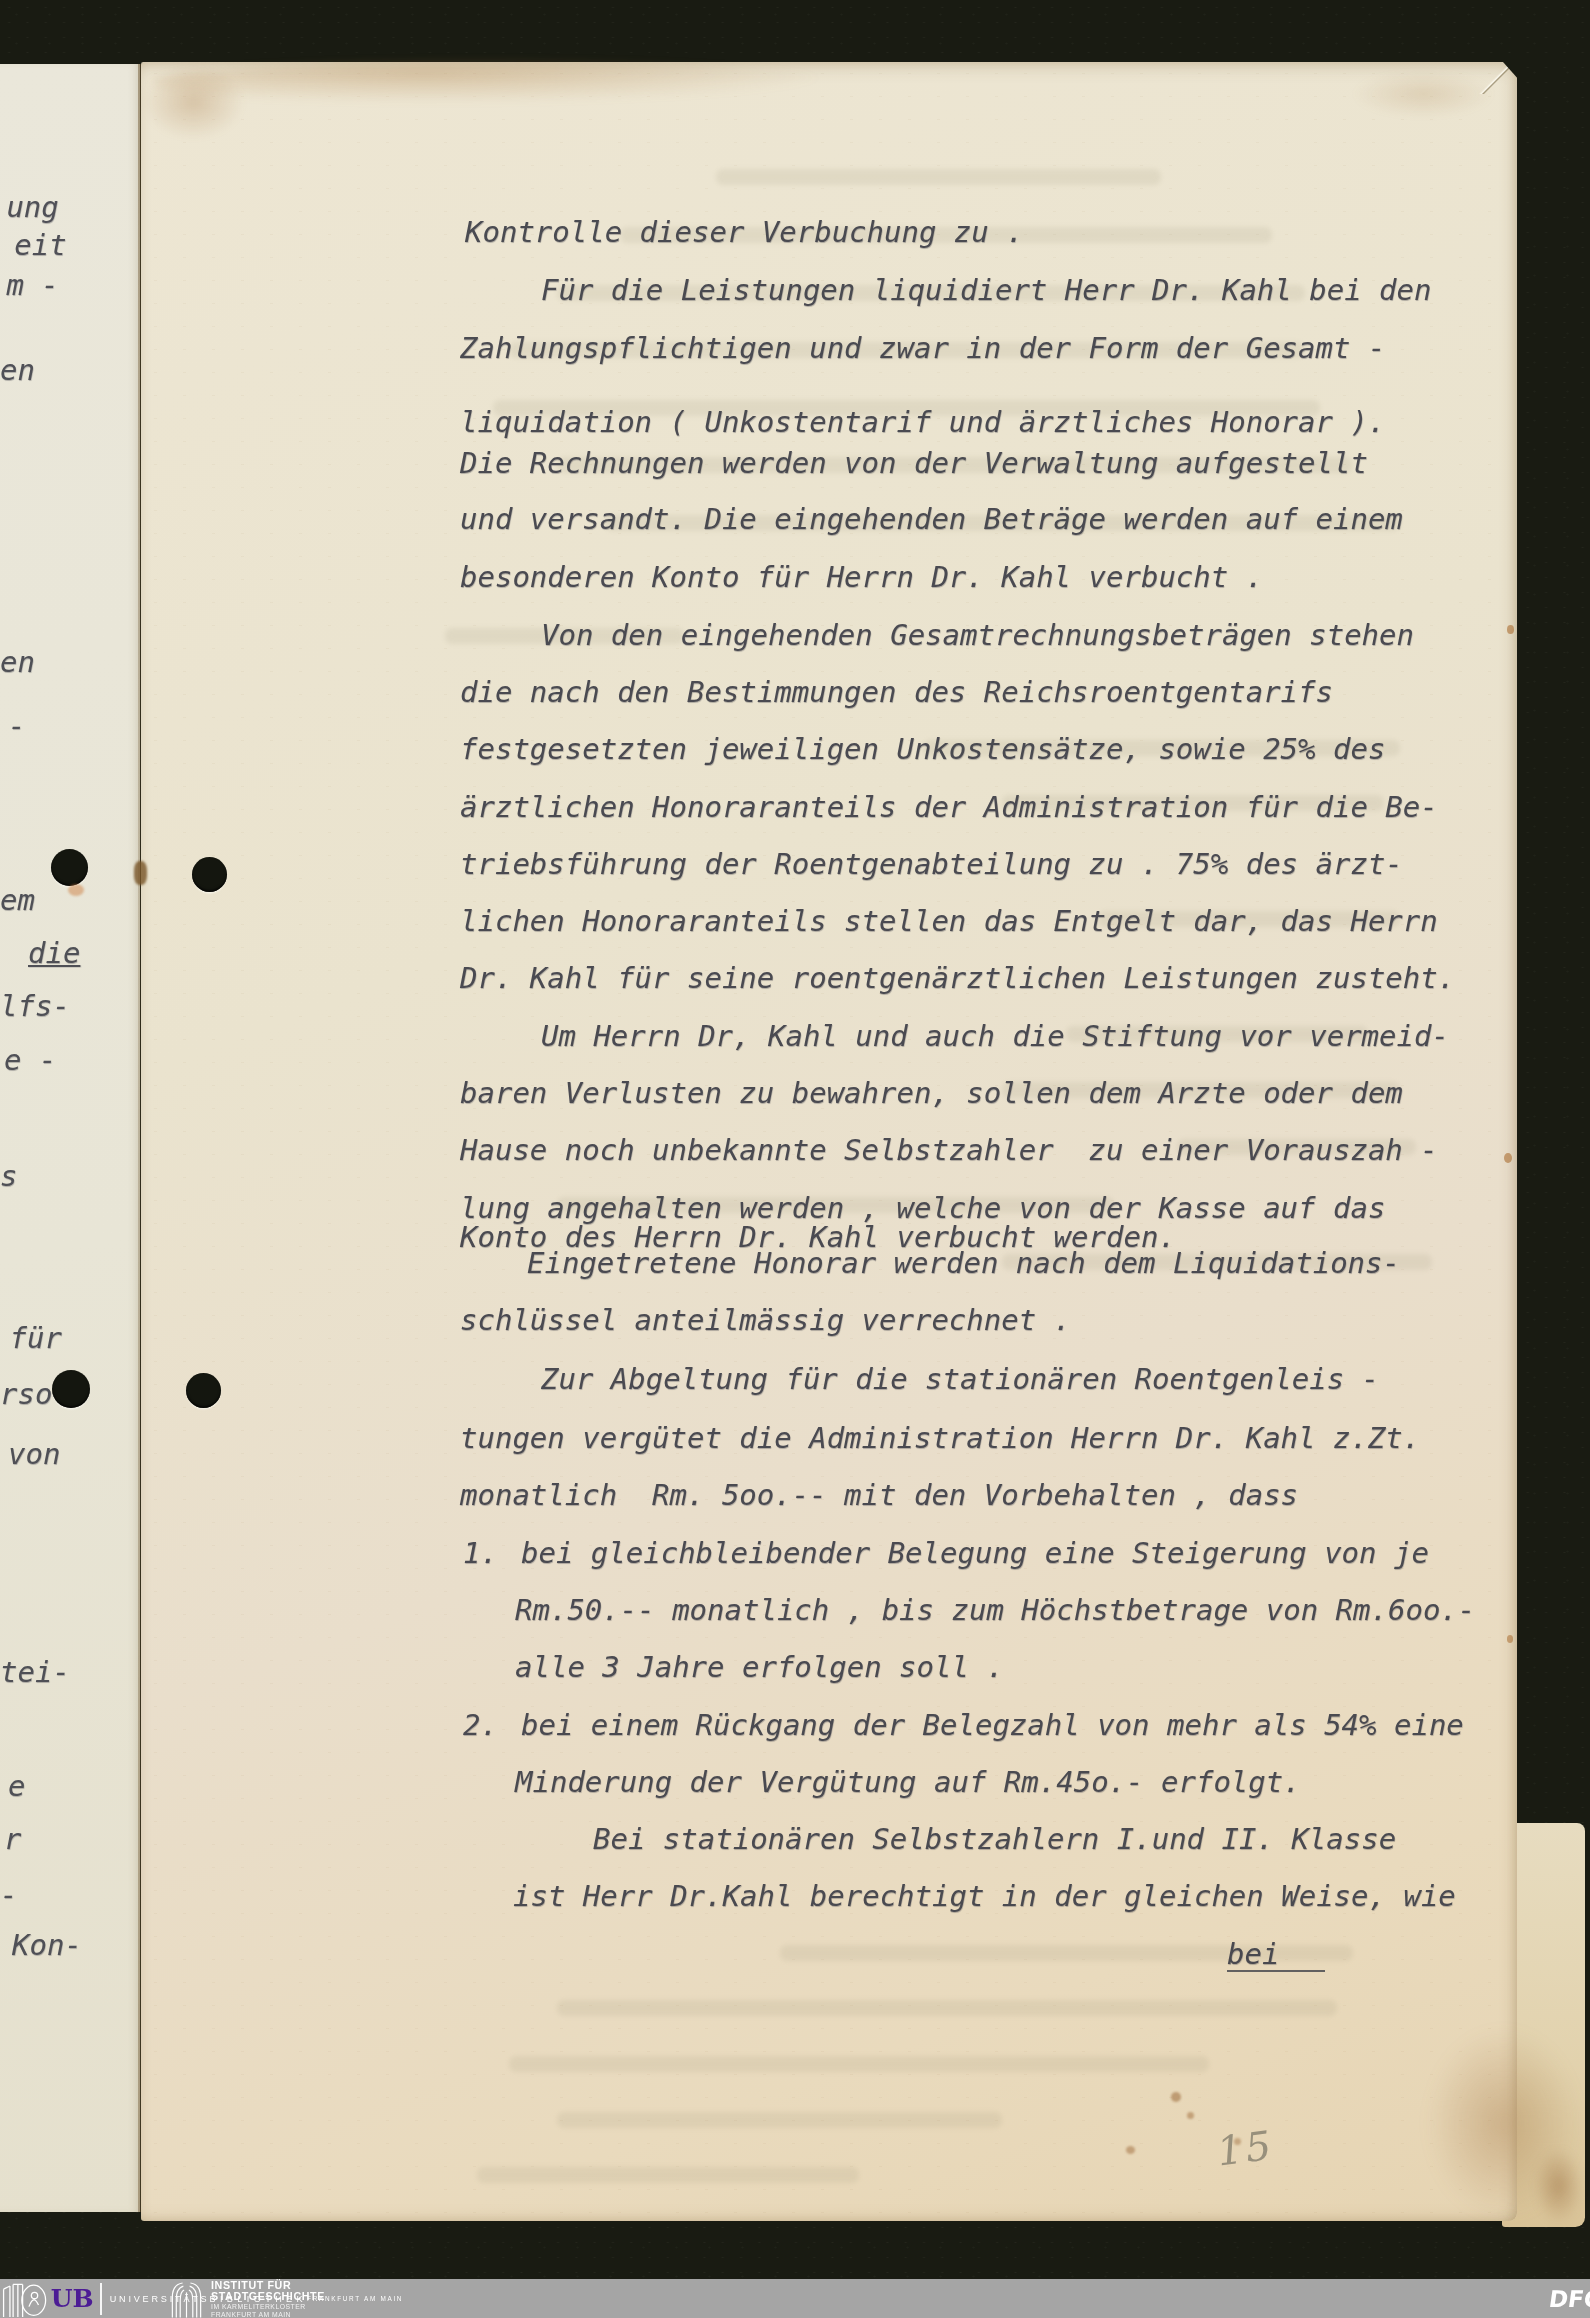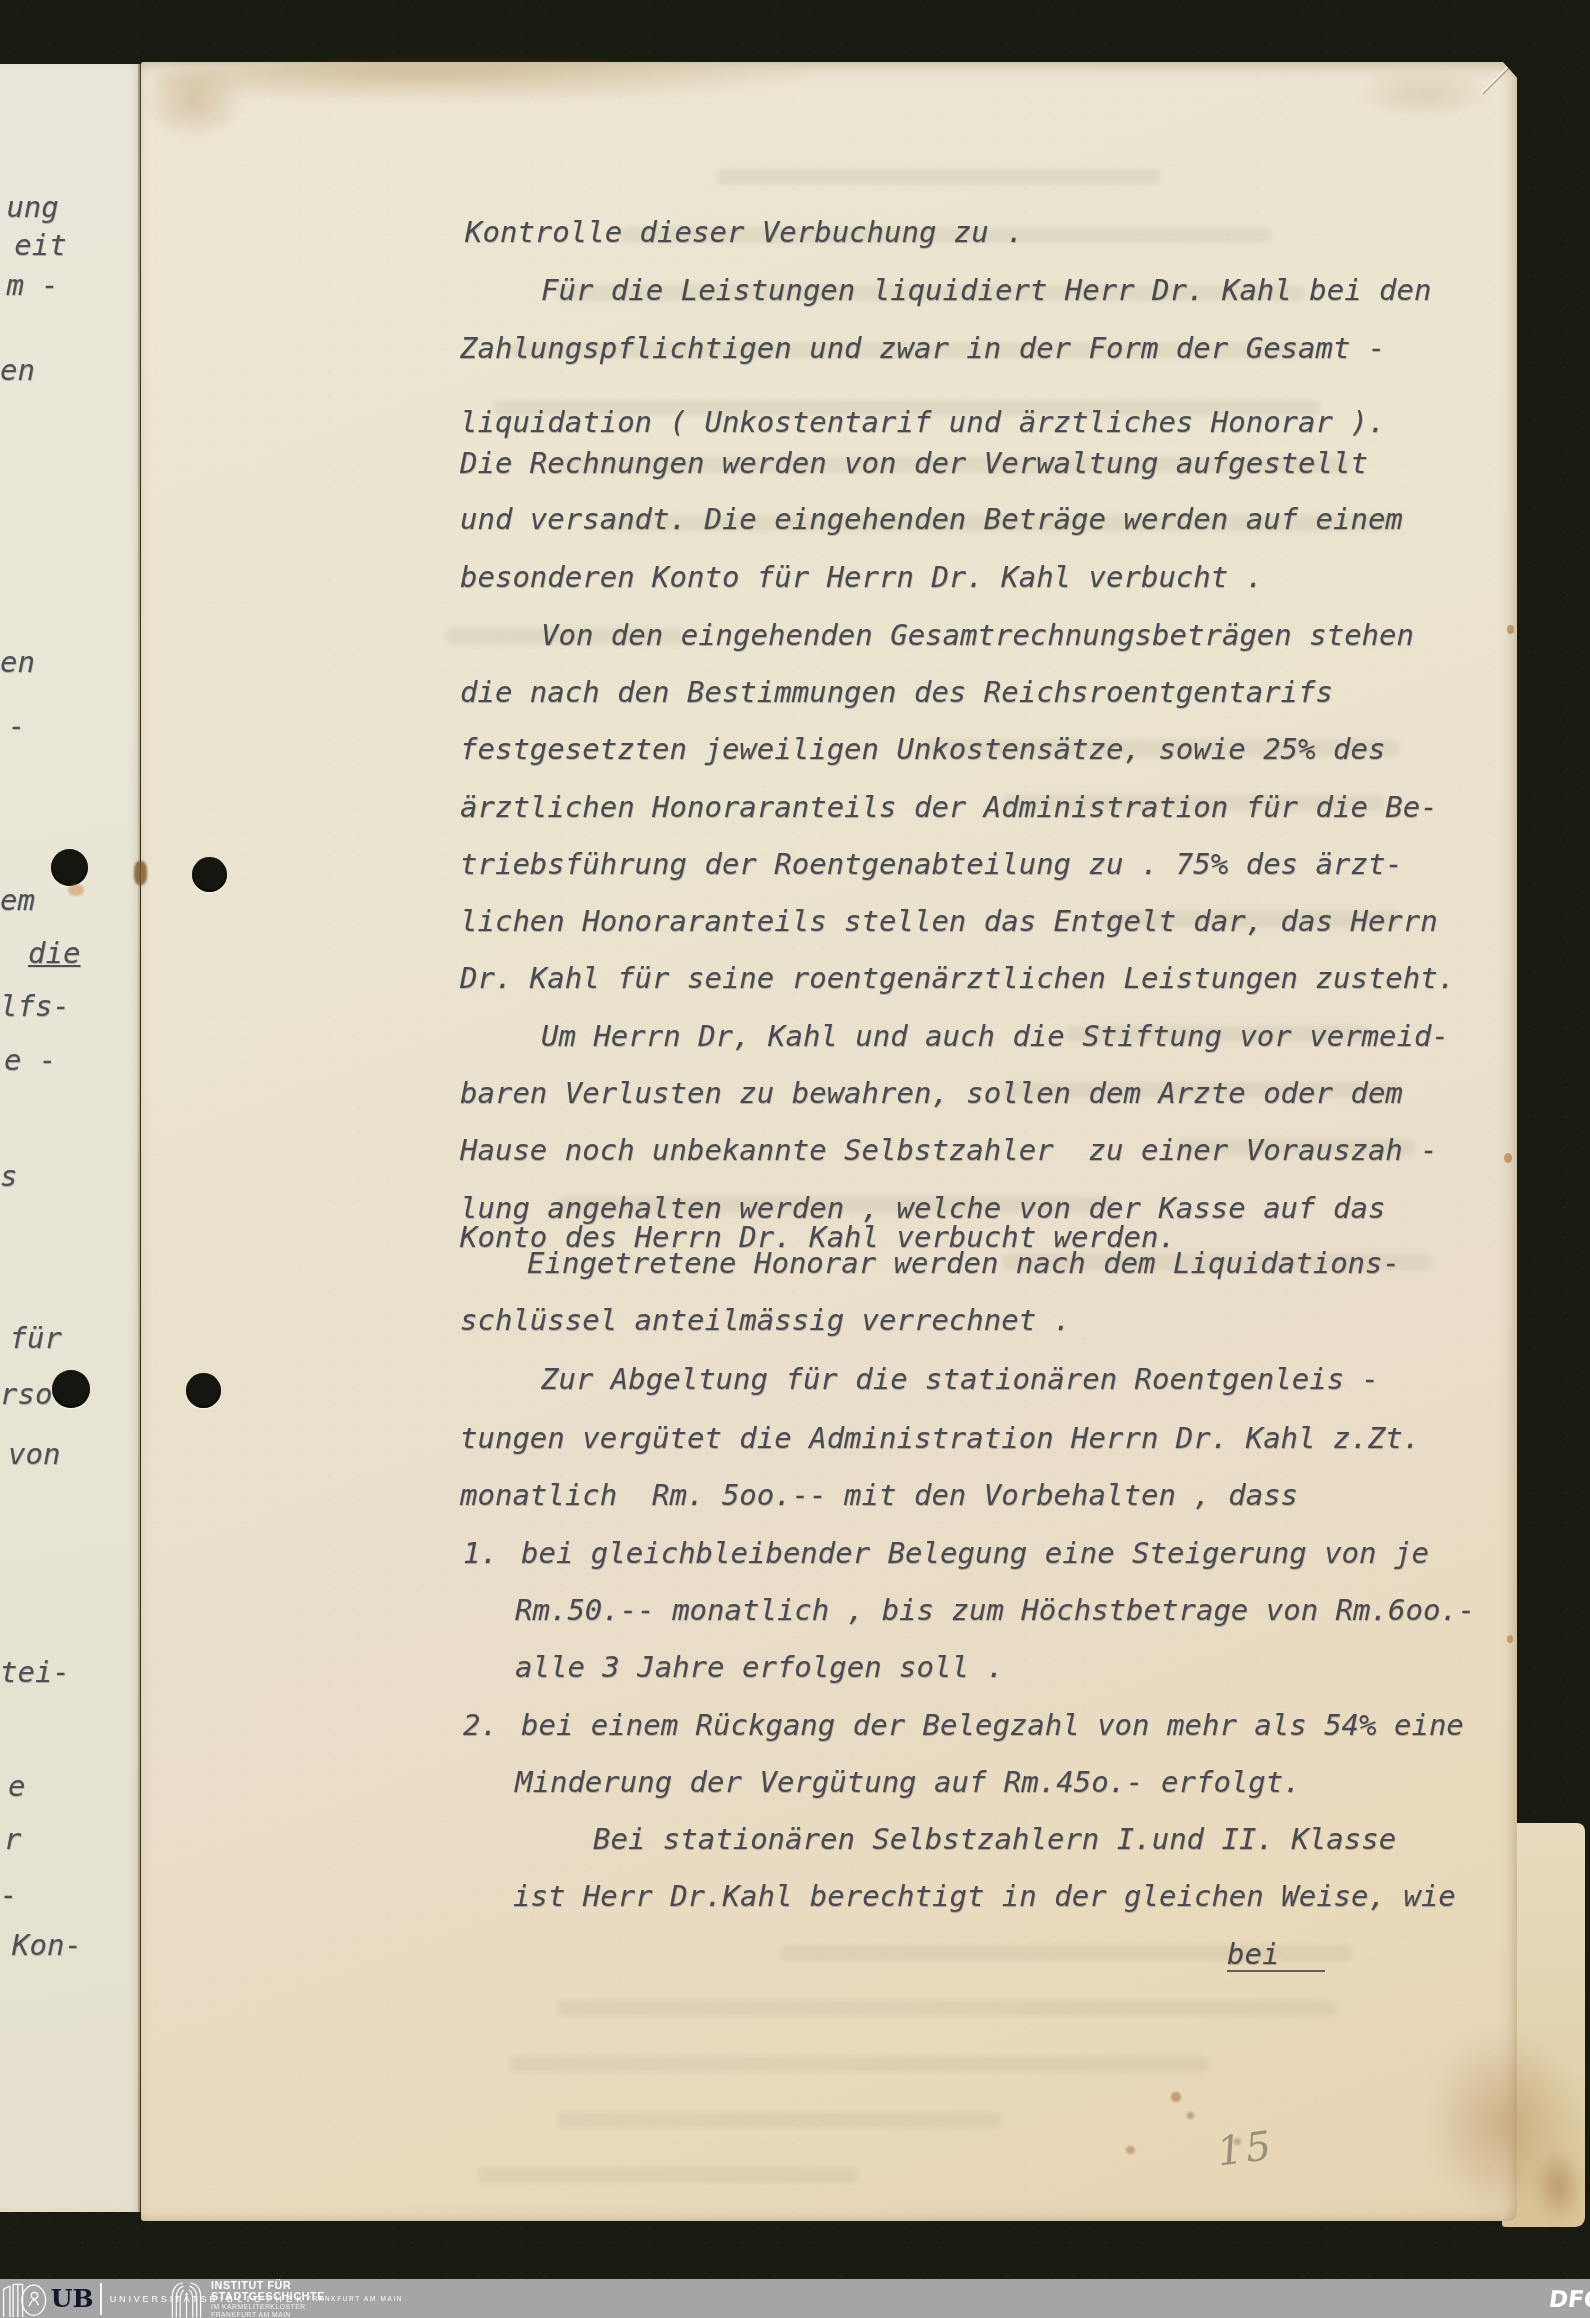--- a/index.html
+++ b/index.html
@@ -69,21 +69,21 @@
     font-family:"DejaVu Serif",serif;font-style:italic;font-size:40px;
     color:#8b8472;letter-spacing:3.2px;transform:rotate(-7deg);opacity:0.85;
   }
   
   .footer-bar{
     position:absolute;left:0;top:2279px;width:1591px;height:40px;
     background:#a5a5a5;font-family:"Liberation Sans",sans-serif;color:#fff;
   }
   .fb-item{position:absolute;top:0;height:40px;display:flex;align-items:center;}
   .ub-group{left:1.6px;gap:3.2px;}
-  .ub-abbr{font-family:"DejaVu Serif",serif;font-weight:bold;font-size:25px;color:#0f172a;line-height:40px;}
+  .ub-abbr{font-family:"DejaVu Serif",serif;font-weight:bold;font-size:25px;color:#4c1d95;line-height:40px;}
   .ub-sep{width:1.6px;height:32px;background:rgba(255,255,255,0.9);margin:0 4.8px 0 3.2px;}
   .ub-textblock{display:flex;justify-content:center;line-height:1.15;}
   .ub-l1{font-size:9.1px;letter-spacing:2.8px;}
   .ub-l2{font-size:9.1px;letter-spacing:4.4px;}
   .ub-l3{font-size:6.4px;letter-spacing:1.7px;margin-top:0.8px;}
   .inst-group{left:170px;gap:8px;}
   .inst-textblock{display:flex;flex-direction:column;justify-content:center;line-height:1.05;}
   .inst-l1,.inst-l2{font-size:10.7px;font-weight:bold;letter-spacing:0.6px;}
   .inst-l3,.inst-l4{font-size:6.8px;letter-spacing:0.5px;margin-top:0.8px;color:#f2f2f2;}
   .senck{left:372px;font-size:20px;color:#d6d6d6;letter-spacing:0.4px;}

